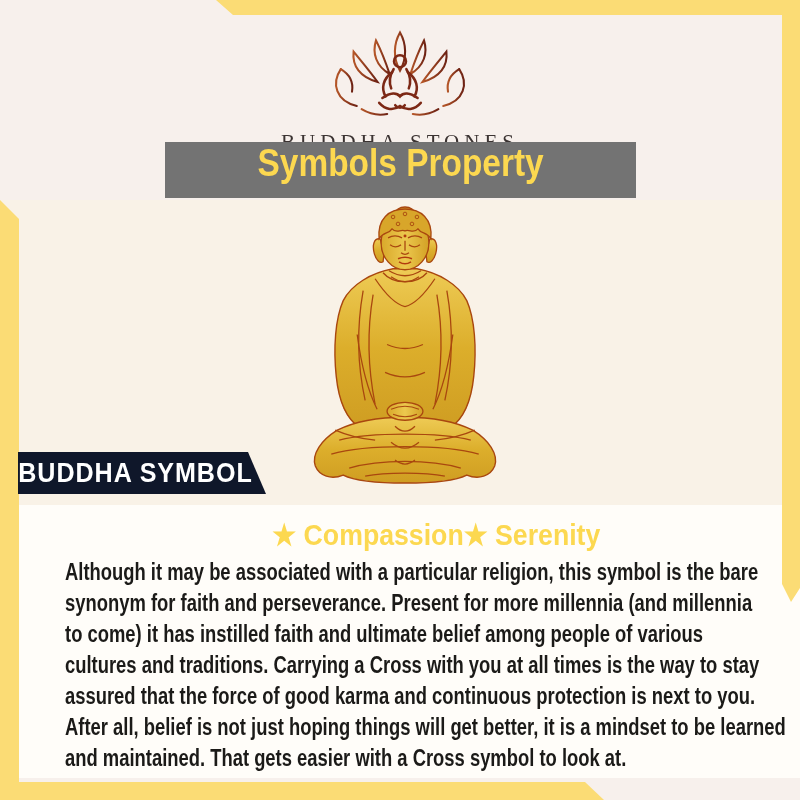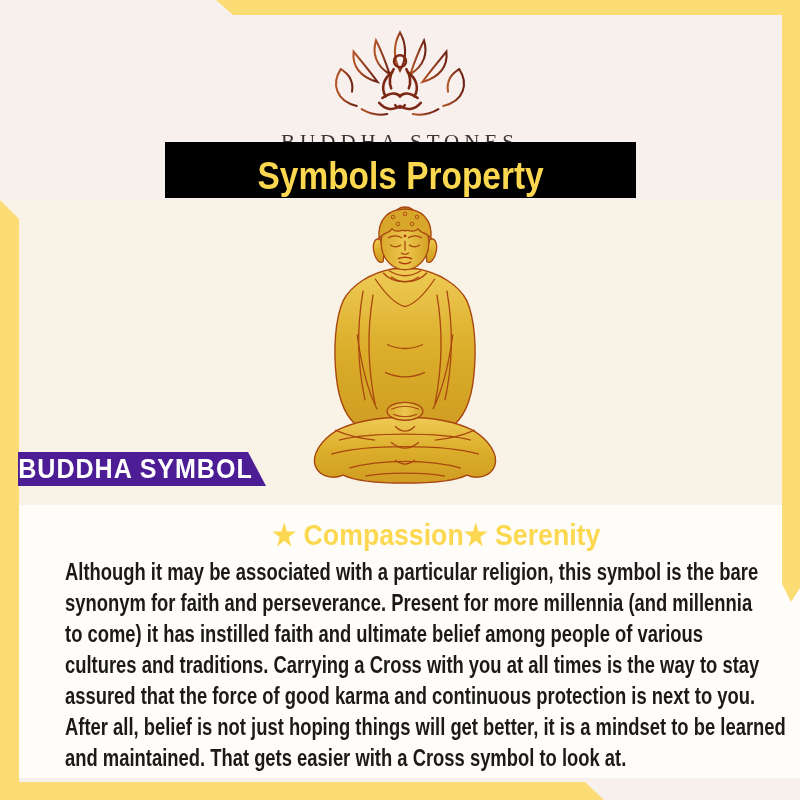--- a/index.html
+++ b/index.html
@@ -18,32 +18,32 @@
   .accent-left{clip-path:polygon(0px 200px,19px 219px,19px 786px,0px 786px);}
   .accent-bottom{clip-path:polygon(0px 782px,585px 782px,604px 800px,0px 800px);}
   
   .logo-wrap{left:0;top:26px;width:800px;text-align:center;}
   .brand-name{
     margin-top:4px;font-family:"Liberation Serif", serif;
     font-size:21px;letter-spacing:5px;color:#3b3332;
   }
   
   .title-banner{
-    left:165px;top:142px;width:471px;height:56px;background:#000000;
-    display:flex;align-items:flex-end;justify-content:center;
+    left:165px;top:142px;width:471px;height:56px;background:#737373;
+    display:flex;align-items:flex-start;justify-content:center;
   }
   .title-text{
     font-size:38px;font-weight:700;color:#fcd850;white-space:nowrap;
     transform:scaleX(0.88);
   }
   
   .buddha{left:305px;top:205px;width:200px;height:279px;}
   
   .label-band{
-    left:18px;top:452px;width:248px;height:34px;background:#4c1d95;
+    left:18px;top:452px;width:248px;height:42px;background:#0f172a;
     clip-path:polygon(0 0,230px 0,100% 100%,0 100%);
     display:flex;align-items:center;justify-content:center;
   }
   .label-text{
     color:#ffffff;font-size:27px;font-weight:700;letter-spacing:1px;
     white-space:nowrap;transform:scaleX(0.93);padding-right:14px;
   }
   
   .props-line{left:0;top:518px;width:800px;text-align:center;padding-left:36px;}
   .props-text{

